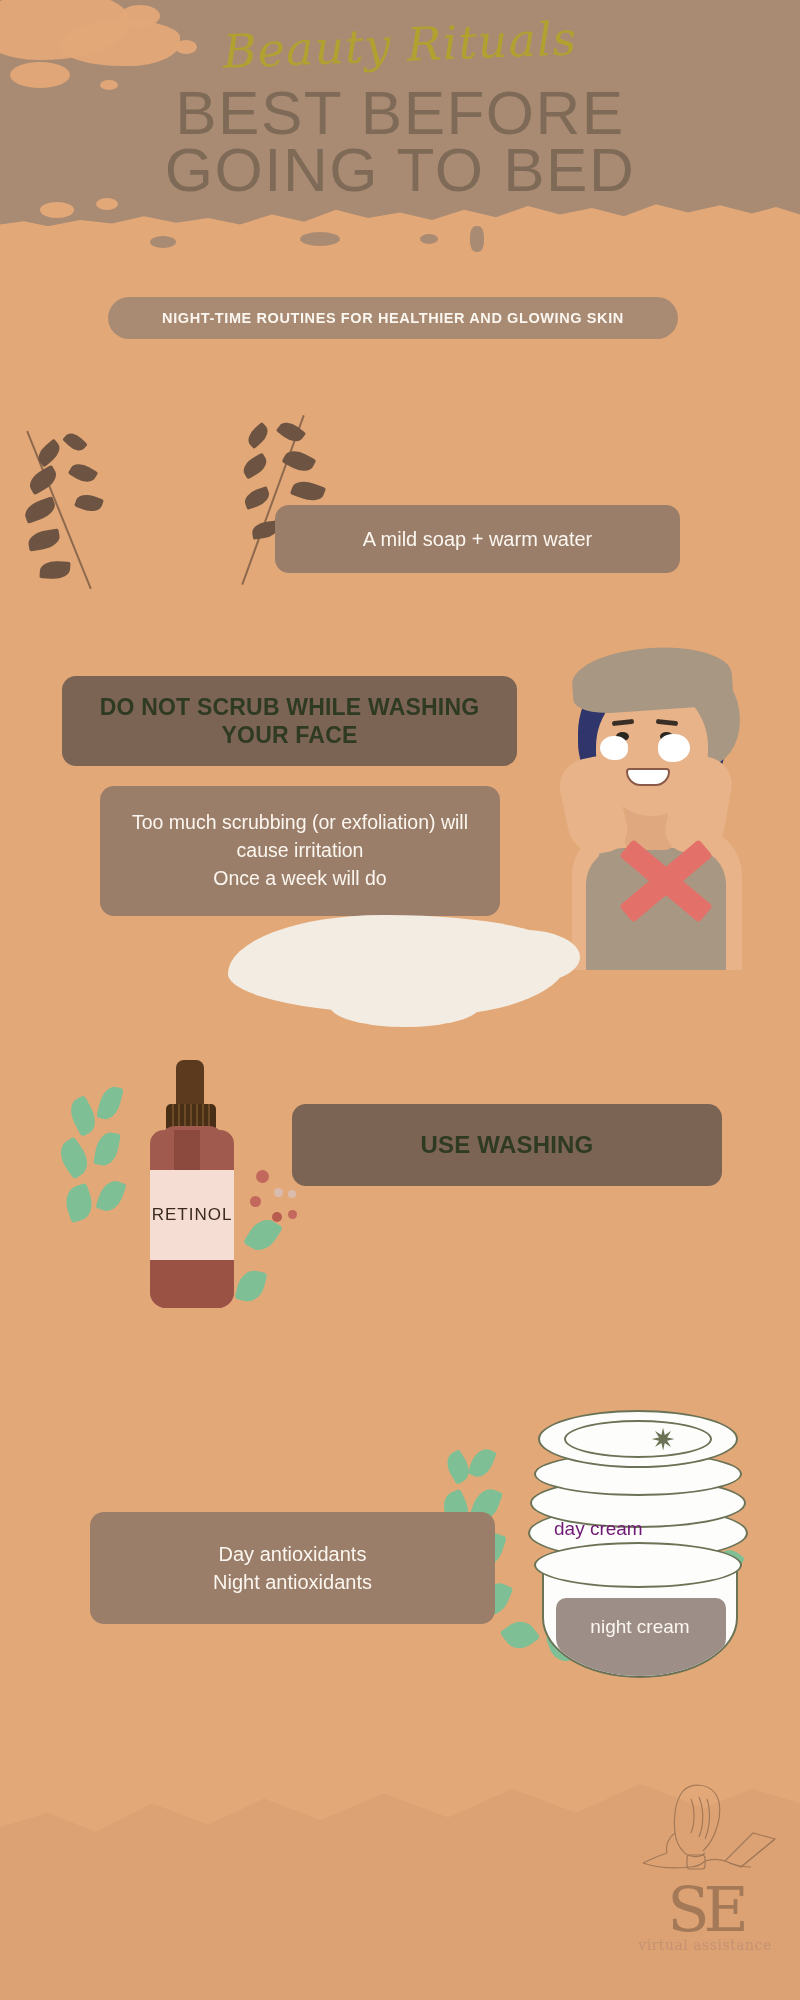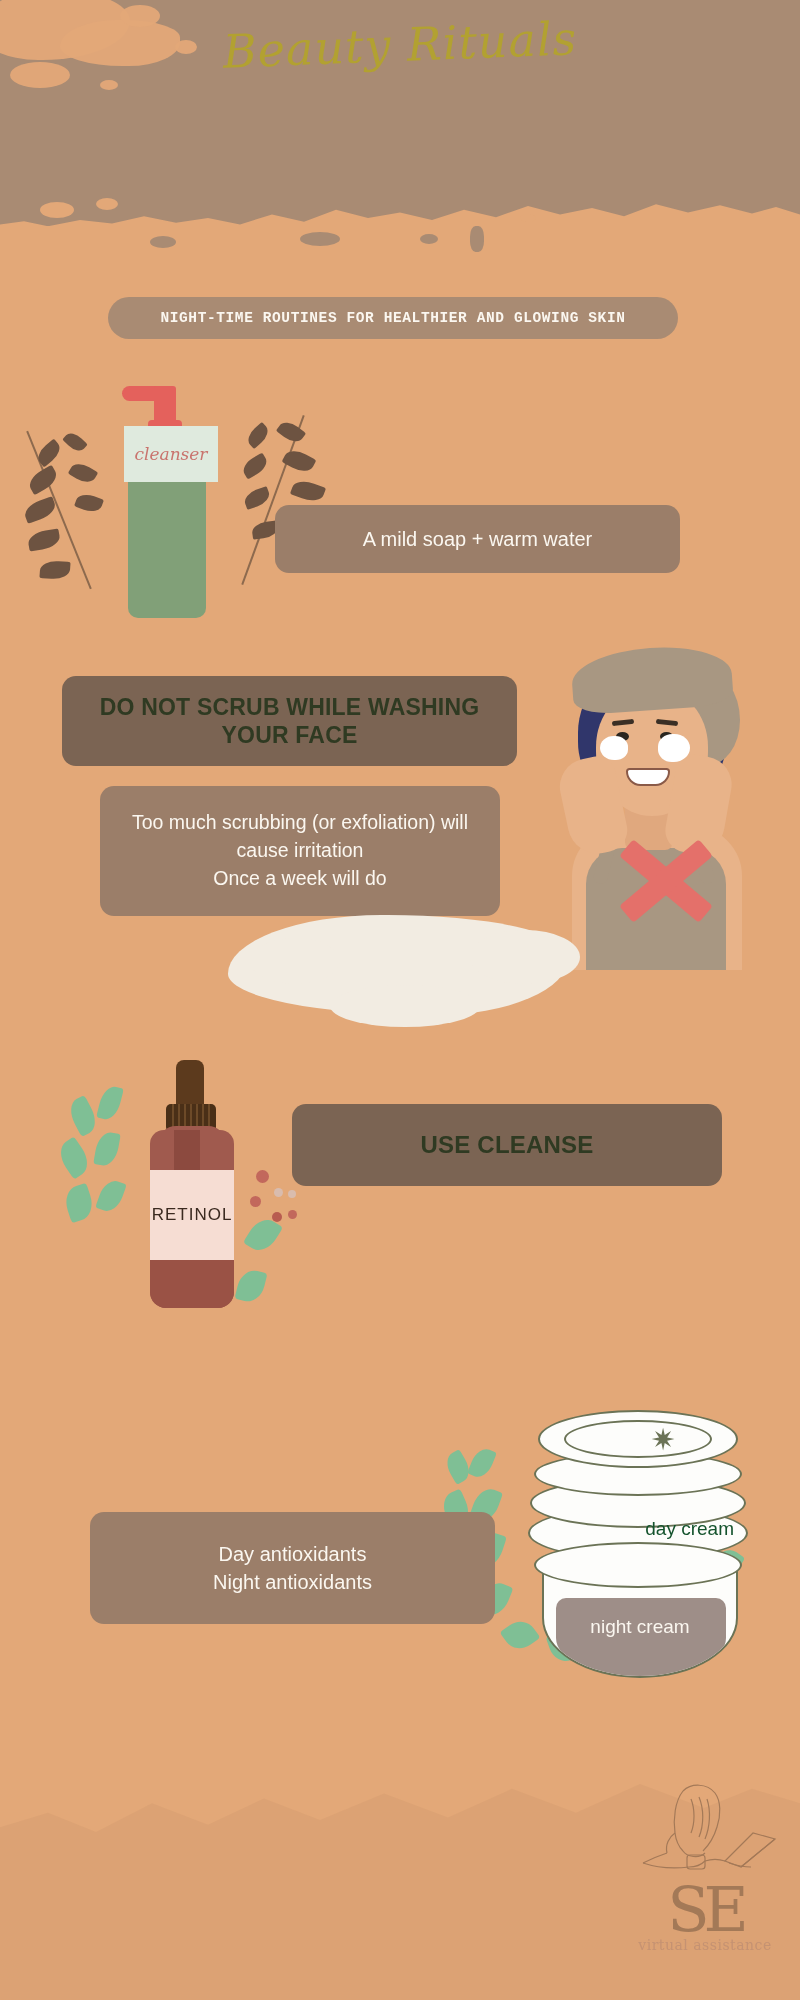--- a/index.html
+++ b/index.html
@@ -61,21 +61,21 @@
     letter-spacing:1.5px;
     font-family:"Liberation Sans", sans-serif;
   }
   .big-title .l2{display:block;}
 
   
   .subtitle-pill{
     position:absolute;left:108px;top:297px;width:570px;height:42px;
     background:#a98b73;border-radius:22px;
     display:flex;align-items:center;justify-content:center;
-    color:#fbf7f0;font-size:14.5px;font-weight:bold;letter-spacing:.6px;font-family:Liberation Mono, monospace;
+    color:#fbf7f0;font-size:14.5px;font-weight:bold;letter-spacing:.6px;
   }
 
   
   .title-card{
     position:absolute;background:#7b6453;border-radius:14px;
     display:flex;align-items:center;justify-content:center;text-align:center;
     color:#2f3a22;font-weight:bold;font-size:23px;line-height:1.22;
     letter-spacing:.2px;padding:0 14px;box-sizing:border-box;
   }
   .body-card{
@@ -157,22 +157,22 @@
   #sec4-body{left:90px;top:1512px;width:405px;height:112px;font-size:20px;}
 
   .jars{position:absolute;left:520px;top:1400px;width:240px;height:290px;}
   .jar-lid{position:absolute;left:18px;top:10px;width:200px;height:58px;background:#fdfdfb;border:2px solid #6b7356;border-radius:50%;box-sizing:border-box;}
   .jar-lid-in{position:absolute;left:44px;top:20px;width:148px;height:38px;border:2px solid #6b7356;border-radius:50%;box-sizing:border-box;}
   .star{position:absolute;left:128px;top:26px;width:30px;height:30px;color:#6b7356;font-size:30px;line-height:28px;text-align:center;}
   .jar-ring{position:absolute;background:#fdfdfb;border:2px solid #6b7356;box-sizing:border-box;}
   .r1{left:14px;top:52px;width:208px;height:44px;border-radius:50%;}
   .r2{left:10px;top:78px;width:216px;height:50px;border-radius:50%;}
   .r3{left:8px;top:106px;width:220px;height:54px;border-radius:50%;}
-  .jar-label-day{position:absolute;left:34px;top:118px;width:180px;text-align:right;
-    color:#14532d;font-size:19px;}
+  .jar-label-day{position:absolute;left:34px;top:118px;width:180px;text-align:left;
+    color:#701a75;font-size:19px;}
   .r4{left:14px;top:142px;width:208px;height:46px;border-radius:50%;}
   .jar-lower{position:absolute;left:22px;top:158px;width:196px;height:120px;background:#fdfdfb;border:2px solid #6b7356;border-radius:14px 14px 50% 50%;box-sizing:border-box;overflow:hidden;}
   .jar-cream{position:absolute;left:12px;top:38px;width:170px;height:80px;background:#9e8e88;border-radius:10px 10px 50% 50%;}
   .jar-label-night{position:absolute;left:22px;top:216px;width:196px;text-align:center;color:#fbf7f0;font-size:19px;}
 
   
   .footer-wash{
     position:absolute;left:0;top:1760px;width:800px;height:240px;background:#d9a073;
     clip-path: polygon(0% 28%, 6% 22%, 12% 30%, 19% 18%, 26% 27%, 33% 16%, 40% 25%,
       48% 14%, 56% 24%, 64% 12%, 72% 22%, 80% 10%, 88% 20%, 94% 12%, 100% 18%, 100% 100%, 0% 100%);
@@ -198,20 +198,24 @@
   <div class="header-band">
     <div class="splotch sp1"></div>
     <div class="splotch sp2"></div>
     <div class="splotch sp3"></div>
     <div class="splotch sp4"></div>
     <div class="splotch sp5"></div>
     <div class="splotch sp6"></div>
 
     <div class="script-title">Beauty Rituals</div>
 
+    <div class="big-title">
+      <span class="l1">BEST BEFORE</span>
+      <span class="l2">GOING TO BED</span>
+    </div>
   </div>
 
   <div class="header-bottom">
     <div class="hb-main"></div>
     <div class="hb-wave"></div>
     <div class="hb-fleck" style="left:40px;top:6px;width:34px;height:16px;"></div>
     <div class="hb-fleck" style="left:96px;top:2px;width:22px;height:12px;"></div>
     <div class="hb-dark" style="left:150px;top:40px;width:26px;height:12px;"></div>
     <div class="hb-dark" style="left:300px;top:36px;width:40px;height:14px;"></div>
     <div class="hb-dark" style="left:420px;top:38px;width:18px;height:10px;"></div>
@@ -239,27 +243,20 @@
     <div class="leaf" style="left:84px;top:52px;width:30px;height:18px;transform:rotate(28deg);"></div>
     <div class="leaf" style="left:92px;top:82px;width:32px;height:18px;transform:rotate(20deg);"></div>
     <div class="leaf" style="left:96px;top:112px;width:32px;height:18px;transform:rotate(10deg);"></div>
     <div class="leaf" style="left:94px;top:142px;width:30px;height:18px;transform:rotate(0deg);"></div>
     <div class="leaf" style="left:46px;top:28px;width:24px;height:15px;transform:rotate(-42deg);"></div>
     <div class="leaf" style="left:42px;top:58px;width:26px;height:16px;transform:rotate(-30deg);"></div>
     <div class="leaf" style="left:44px;top:90px;width:26px;height:16px;transform:rotate(-20deg);"></div>
     <div class="leaf" style="left:52px;top:122px;width:26px;height:16px;transform:rotate(-8deg);"></div>
   </div>
 
-  <div class="bottle">
-    <div class="bt-pump-arm"></div>
-    <div class="bt-pump-stem"></div>
-    <div class="bt-neck"></div>
-    <div class="bt-body"></div>
-    <div class="bt-label">cleanser</div>
-  </div>
 
   <div class="body-card" id="sec1-body">A mild soap + warm water</div>
 
   <div class="woman">
     <div class="w-torso"></div>
     <div class="w-top"></div>
     <div class="w-strapL"></div>
     <div class="w-strapR"></div>
     <div class="w-neck"></div>
     <div class="w-hair"></div>
@@ -317,21 +314,21 @@
     <div class="sprig-leaf" style="position:absolute;left:250px;top:1218px;width:26px;height:34px;transform:rotate(32deg);"></div>
     <div class="sprig-leaf" style="position:absolute;left:238px;top:1270px;width:26px;height:32px;transform:rotate(14deg);"></div>
     <div class="berry" style="position:absolute;left:256px;top:1170px;width:13px;height:13px;background:#c2685c;"></div>
     <div class="berry" style="position:absolute;left:274px;top:1188px;width:9px;height:9px;background:#d9bcae;"></div>
     <div class="berry" style="position:absolute;left:250px;top:1196px;width:11px;height:11px;background:#c2685c;"></div>
     <div class="berry" style="position:absolute;left:272px;top:1212px;width:10px;height:10px;background:#b85c50;"></div>
     <div class="berry" style="position:absolute;left:288px;top:1190px;width:8px;height:8px;background:#d9bcae;"></div>
     <div class="berry" style="position:absolute;left:288px;top:1210px;width:9px;height:9px;background:#c2685c;"></div>
   </div>
 
-  <div class="title-card" id="sec3-title">USE CLEANSE</div>
+  <div class="title-card" id="sec3-title">USE WASHING</div>
 
   <div>
     <div class="sprig-leaf" style="position:absolute;left:448px;top:1452px;width:20px;height:30px;transform:rotate(-30deg);"></div>
     <div class="sprig-leaf" style="position:absolute;left:472px;top:1448px;width:20px;height:30px;transform:rotate(22deg);"></div>
     <div class="sprig-leaf" style="position:absolute;left:444px;top:1492px;width:24px;height:34px;transform:rotate(-24deg);"></div>
     <div class="sprig-leaf" style="position:absolute;left:474px;top:1488px;width:24px;height:34px;transform:rotate(20deg);"></div>
     <div class="sprig-leaf" style="position:absolute;left:444px;top:1536px;width:26px;height:36px;transform:rotate(-18deg);"></div>
     <div class="sprig-leaf" style="position:absolute;left:476px;top:1532px;width:26px;height:36px;transform:rotate(18deg);"></div>
     <div class="sprig-leaf" style="position:absolute;left:448px;top:1584px;width:26px;height:36px;transform:rotate(-12deg);"></div>
     <div class="sprig-leaf" style="position:absolute;left:482px;top:1582px;width:26px;height:34px;transform:rotate(22deg);"></div>

